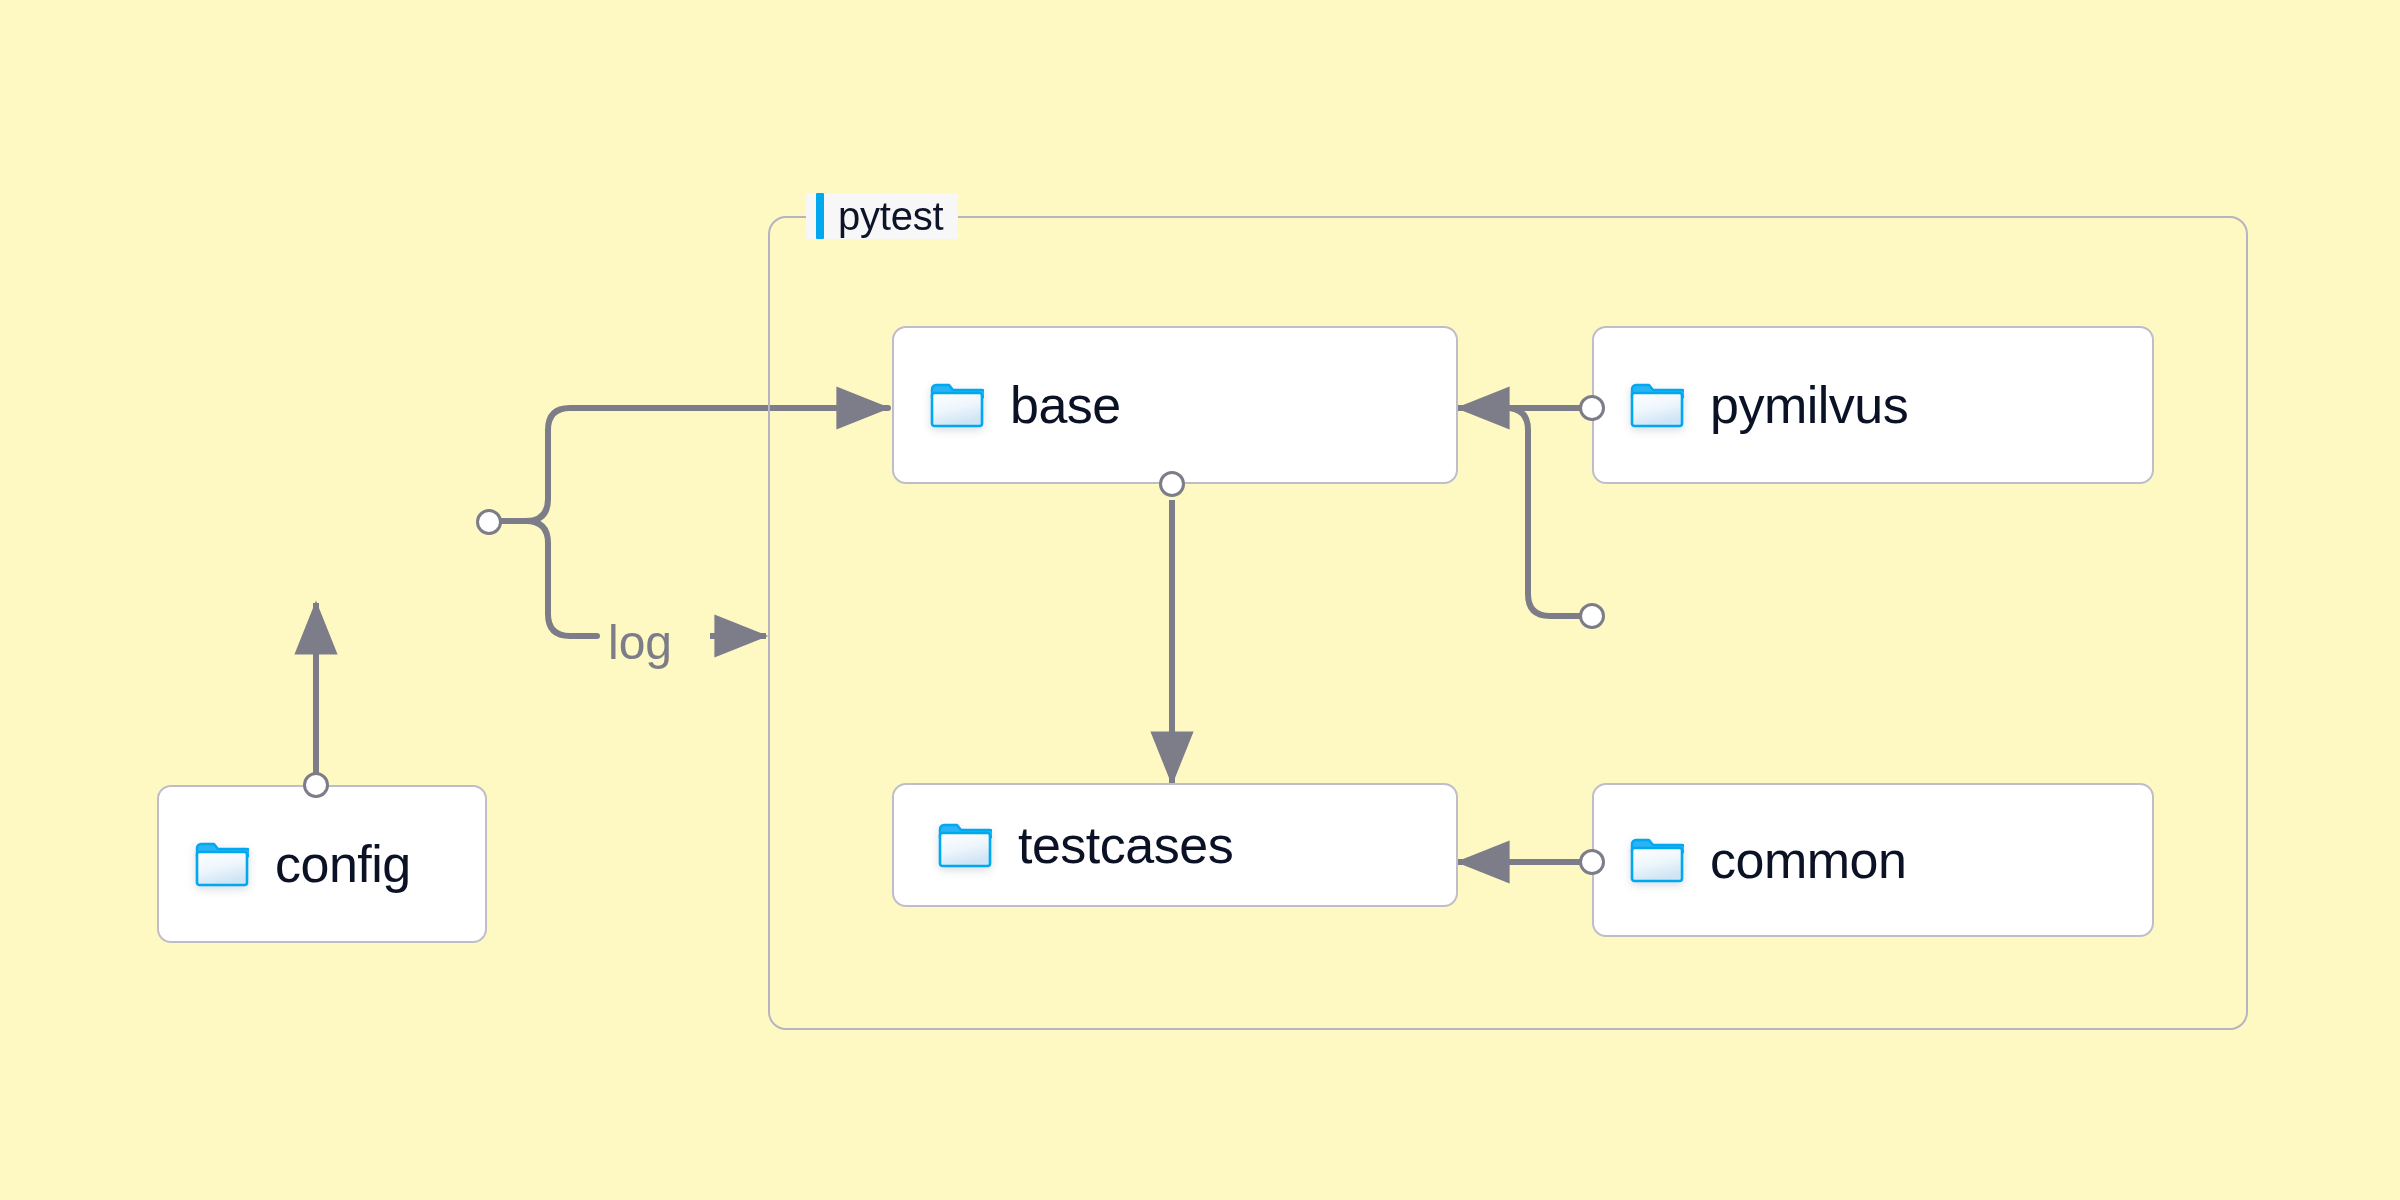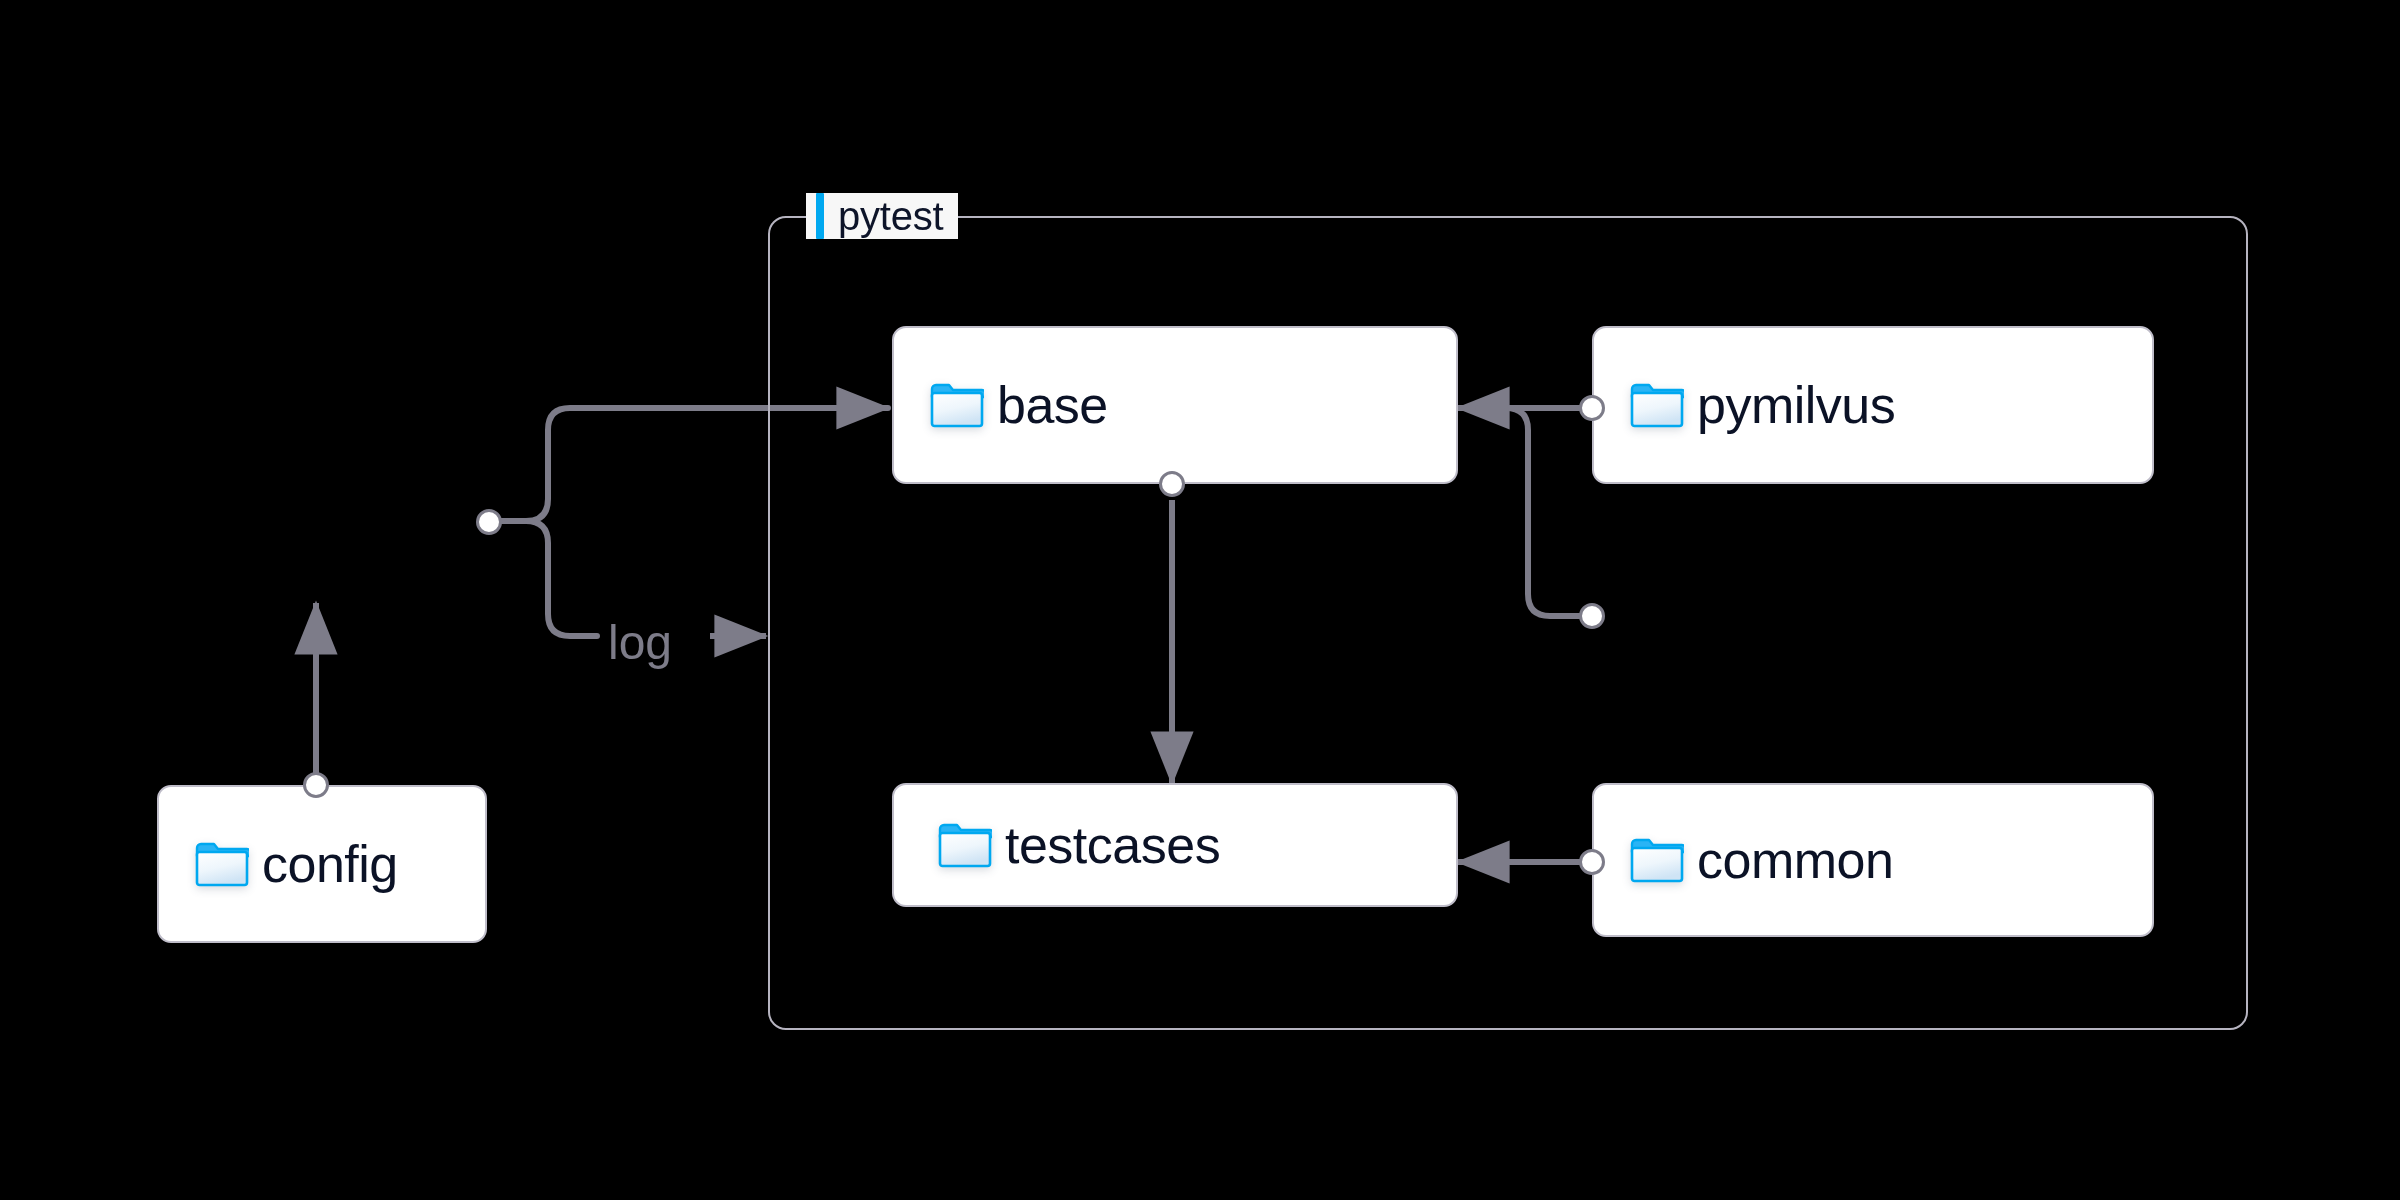--- a/index.html
+++ b/index.html
@@ -10,21 +10,21 @@
   body {
     width: 2400px;
     height: 1200px;
     font-family: "Liberation Sans", sans-serif;
     overflow: hidden;
   }
   #canvas {
     position: relative;
     width: 2400px;
     height: 1200px;
-    background: #000000;
+    background: #fef9c3;
   }
   #edges {
     position: absolute;
     left: 0;
     top: 0;
     width: 2400px;
     height: 1200px;
     pointer-events: none;
   }
 
@@ -63,21 +63,21 @@
   
   .node {
     position: absolute;
     box-sizing: border-box;
     background: #ffffff;
     border: 2px solid #bfbdc9;
     border-radius: 14px;
     display: flex;
     align-items: center;
     padding-left: 36px;
-    gap: 13px;
+    gap: 26px;
   }
   .node-label {
     font-size: 52px;
     color: #0b1226;
     letter-spacing: -0.5px;
     line-height: 1;
     white-space: nowrap;
   }
 
   

